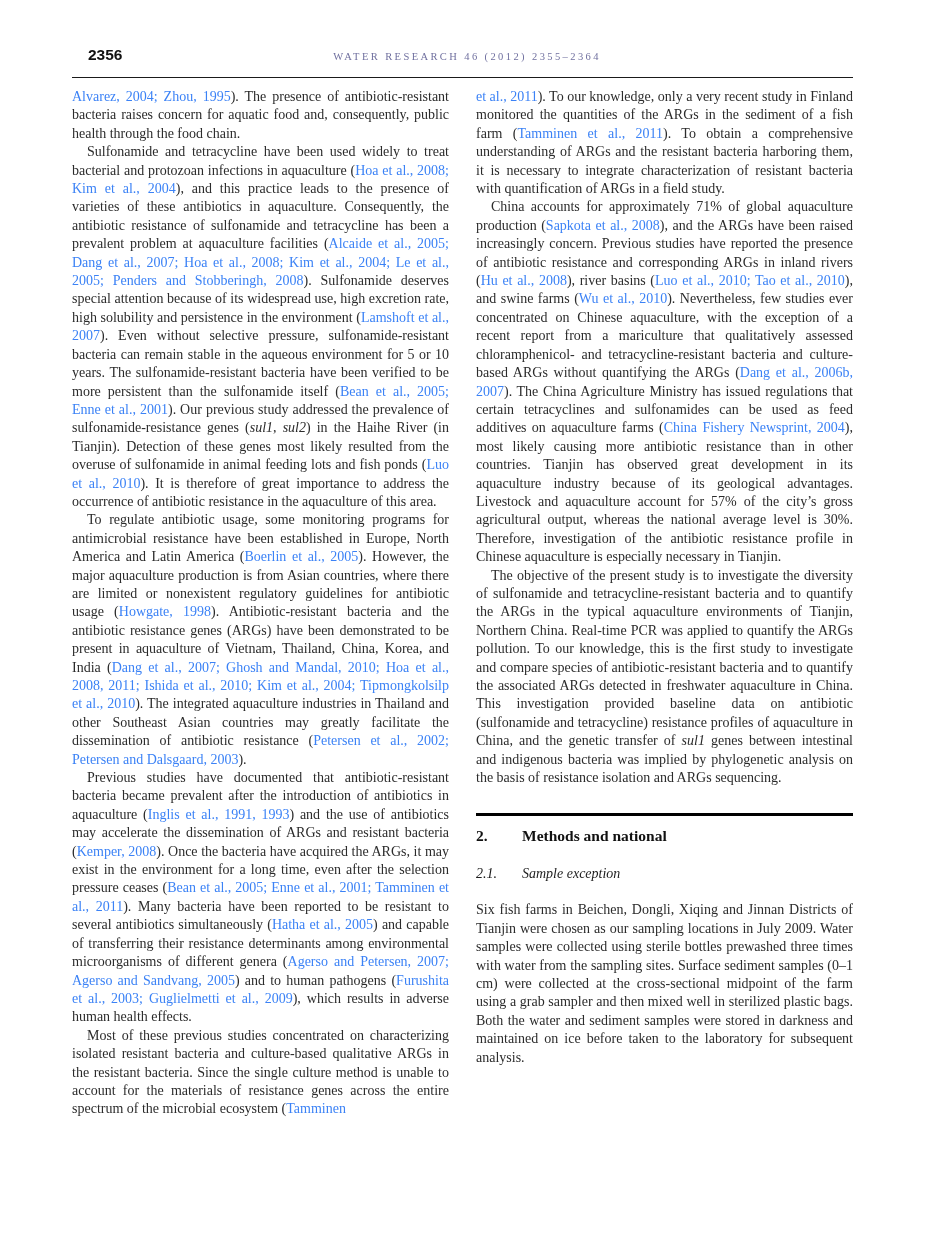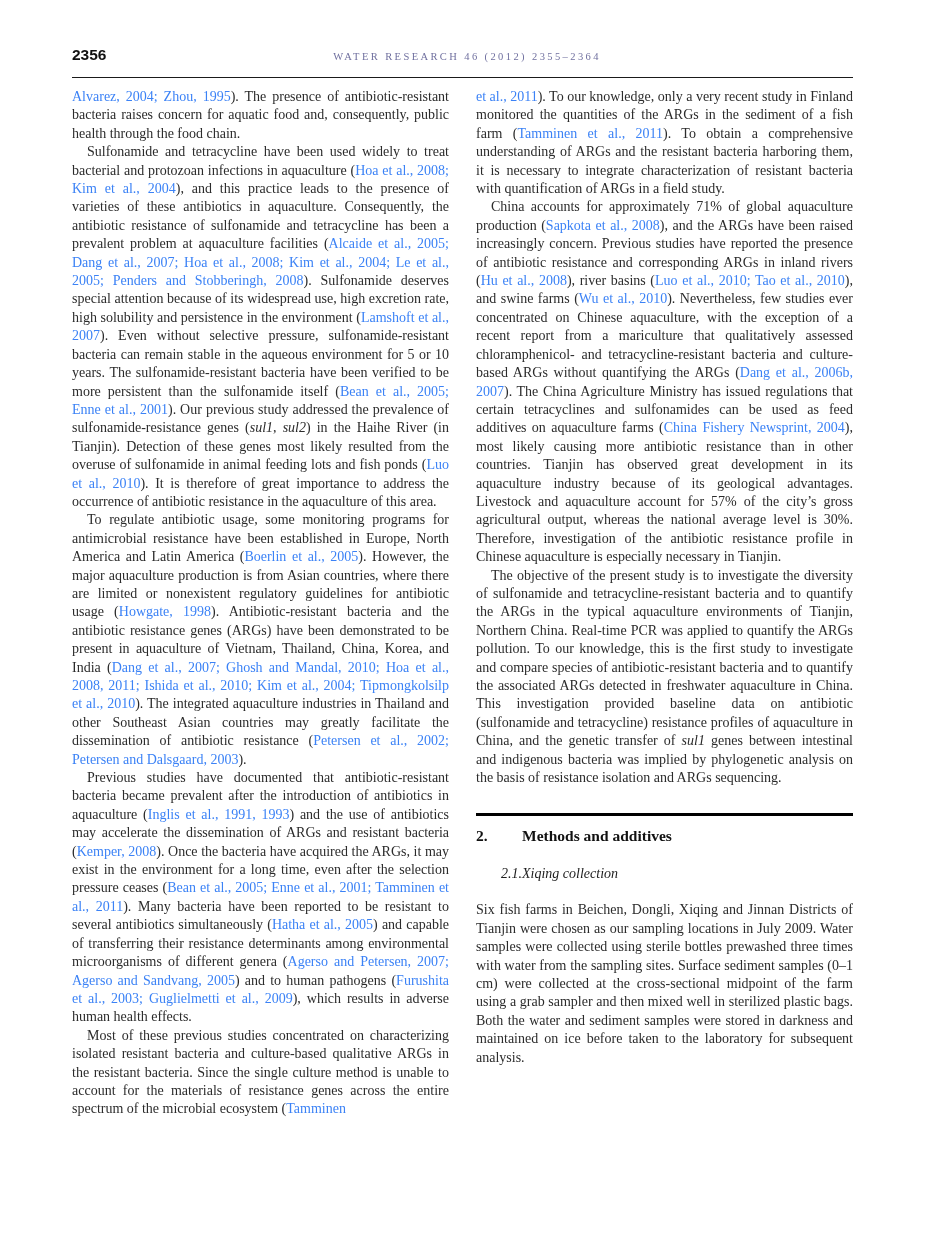--- a/index.html
+++ b/index.html
@@ -6,21 +6,21 @@
   html,body { background:#ffffff; }
   .page {
     position:relative; width:925px; height:1234px;
     background:#ffffff; overflow:hidden;
     font-family:"Liberation Serif", serif;
     color:#2b2b2b;
   }
   .page-header { position:absolute; top:44px; left:72px; width:781px; height:34px;
     border-bottom:1.6px solid #1a1a1a; }
   .page-number {
-    position:absolute; left:0; top:2px;
+    position:absolute; left:16px; top:2px;
     font-family:"Liberation Sans", sans-serif;
     font-weight:bold; font-size:15.5px; color:#111;
   }
   .journal-title {
     position:absolute; left:9px; right:0; top:7px; text-align:center;
     font-family:"Liberation Serif", serif;
     font-size:10.5px; letter-spacing:2.4px; color:#70709f;
     text-transform:uppercase;
   }
   .columns {
@@ -37,21 +37,20 @@
   .section-rule { border-top:3.6px solid #000; margin-top:26px; }
   .section-heading {
     margin-top:11px; font-weight:bold; font-size:15.5px; color:#111;
     display:flex;
   }
   .section-heading .num { width:46px; flex:0 0 46px; }
   .subsection-heading {
     margin-top:21px; margin-bottom:19px;
     font-style:italic; font-size:14px; color:#1d1d1d;
     display:flex;
-    text-align:right;
   }
   .subsection-heading .num { width:46px; flex:0 0 46px; font-style:italic; }
 </style>
 </head>
 <body>
 
 <div class="page">
   <div class="page-header">
     <span class="page-number">2356</span>
     <span class="journal-title">water research 46 (2012) 2355–2364</span>
@@ -64,22 +63,22 @@
         <p class="indent"><span>Previous studies have documented that antibiotic-resistant bacteria became prevalent after the introduction of antibiotics in aquaculture (</span><a class="cite">Inglis et al., 1991, 1993</a><span>) and the use of antibiotics may accelerate the dissemination of ARGs and resistant bacteria (</span><a class="cite">Kemper, 2008</a><span>). Once the bacteria have acquired the ARGs, it may exist in the environment for a long time, even after the selection pressure ceases (</span><a class="cite">Bean et al., 2005; Enne et al., 2001; Tamminen et al., 2011</a><span>). Many bacteria have been reported to be resistant to several antibiotics simultaneously (</span><a class="cite">Hatha et al., 2005</a><span>) and capable of transferring their resistance determinants among environmental microorganisms of different genera (</span><a class="cite">Agerso and Petersen, 2007; Agerso and Sandvang, 2005</a><span>) and to human pathogens (</span><a class="cite">Furushita et al., 2003; Guglielmetti et al., 2009</a><span>), which results in adverse human health effects.</span></p>
         <p class="indent"><span>Most of these previous studies concentrated on characterizing isolated resistant bacteria and culture-based qualitative ARGs in the resistant bacteria. Since the single culture method is unable to account for the materials of resistance genes across the entire spectrum of the microbial ecosystem (</span><a class="cite">Tamminen</a></p>
       </div>
     <div class="col" id="col-right">
         <p><a class="cite">et al., 2011</a><span>). To our knowledge, only a very recent study in Finland monitored the quantities of the ARGs in the sediment of a fish farm (</span><a class="cite">Tamminen et al., 2011</a><span>). To obtain a comprehensive understanding of ARGs and the resistant bacteria harboring them, it is necessary to integrate characterization of resistant bacteria with quantification of ARGs in a field study.</span></p>
         <p class="indent"><span>China accounts for approximately 71% of global aquaculture production (</span><a class="cite">Sapkota et al., 2008</a><span>), and the ARGs have been raised increasingly concern. Previous studies have reported the presence of antibiotic resistance and corresponding ARGs in inland rivers (</span><a class="cite">Hu et al., 2008</a><span>), river basins (</span><a class="cite">Luo et al., 2010; Tao et al., 2010</a><span>), and swine farms (</span><a class="cite">Wu et al., 2010</a><span>). Nevertheless, few studies ever concentrated on Chinese aquaculture, with the exception of a recent report from a mariculture that qualitatively assessed chloramphenicol- and tetracycline-resistant bacteria and culture-based ARGs without quantifying the ARGs (</span><a class="cite">Dang et al., 2006b, 2007</a><span>). The China Agriculture Ministry has issued regulations that certain tetracyclines and sulfonamides can be used as feed additives on aquaculture farms (</span><a class="cite">China Fishery Newsprint, 2004</a><span>), most likely causing more antibiotic resistance than in other countries. Tianjin has observed great development in its aquaculture industry because of its geological advantages. Livestock and aquaculture account for 57% of the city’s gross agricultural output, whereas the national average level is 30%. Therefore, investigation of the antibiotic resistance profile in Chinese aquaculture is especially necessary in Tianjin.</span></p>
         <p class="indent"><span>The objective of the present study is to investigate the diversity of sulfonamide and tetracycline-resistant bacteria and to quantify the ARGs in the typical aquaculture environments of Tianjin, Northern China. Real-time PCR was applied to quantify the ARGs pollution. To our knowledge, this is the first study to investigate and compare species of antibiotic-resistant bacteria and to quantify the associated ARGs detected in freshwater aquaculture in China. This investigation provided baseline data on antibiotic (sulfonamide and tetracycline) resistance profiles of aquaculture in China, and the genetic transfer of </span><i>sul1</i><span> genes between intestinal and indigenous bacteria was implied by phylogenetic analysis on the basis of resistance isolation and ARGs sequencing.</span></p>
         <div class="section-rule"></div>
         <div class="section-heading">
           <span class="num">2.</span>
-          <span>Methods and additives</span>
+          <span>Methods and national</span>
         </div>
         <div class="subsection-heading">
           <span class="num">2.1.</span>
-          <span>Xiqing collection</span>
+          <span>Sample exception</span>
         </div>
         <p><span>Six fish farms in Beichen, Dongli, Xiqing and Jinnan Districts of Tianjin were chosen as our sampling locations in July 2009. Water samples were collected using sterile bottles prewashed three times with water from the sampling sites. Surface sediment samples (0–1 cm) were collected at the cross-sectional midpoint of the farm using a grab sampler and then mixed well in sterilized plastic bags. Both the water and sediment samples were stored in darkness and maintained on ice before taken to the laboratory for subsequent analysis.</span></p>
       </div>
   </div>
 </div>
 
 </body></html>

